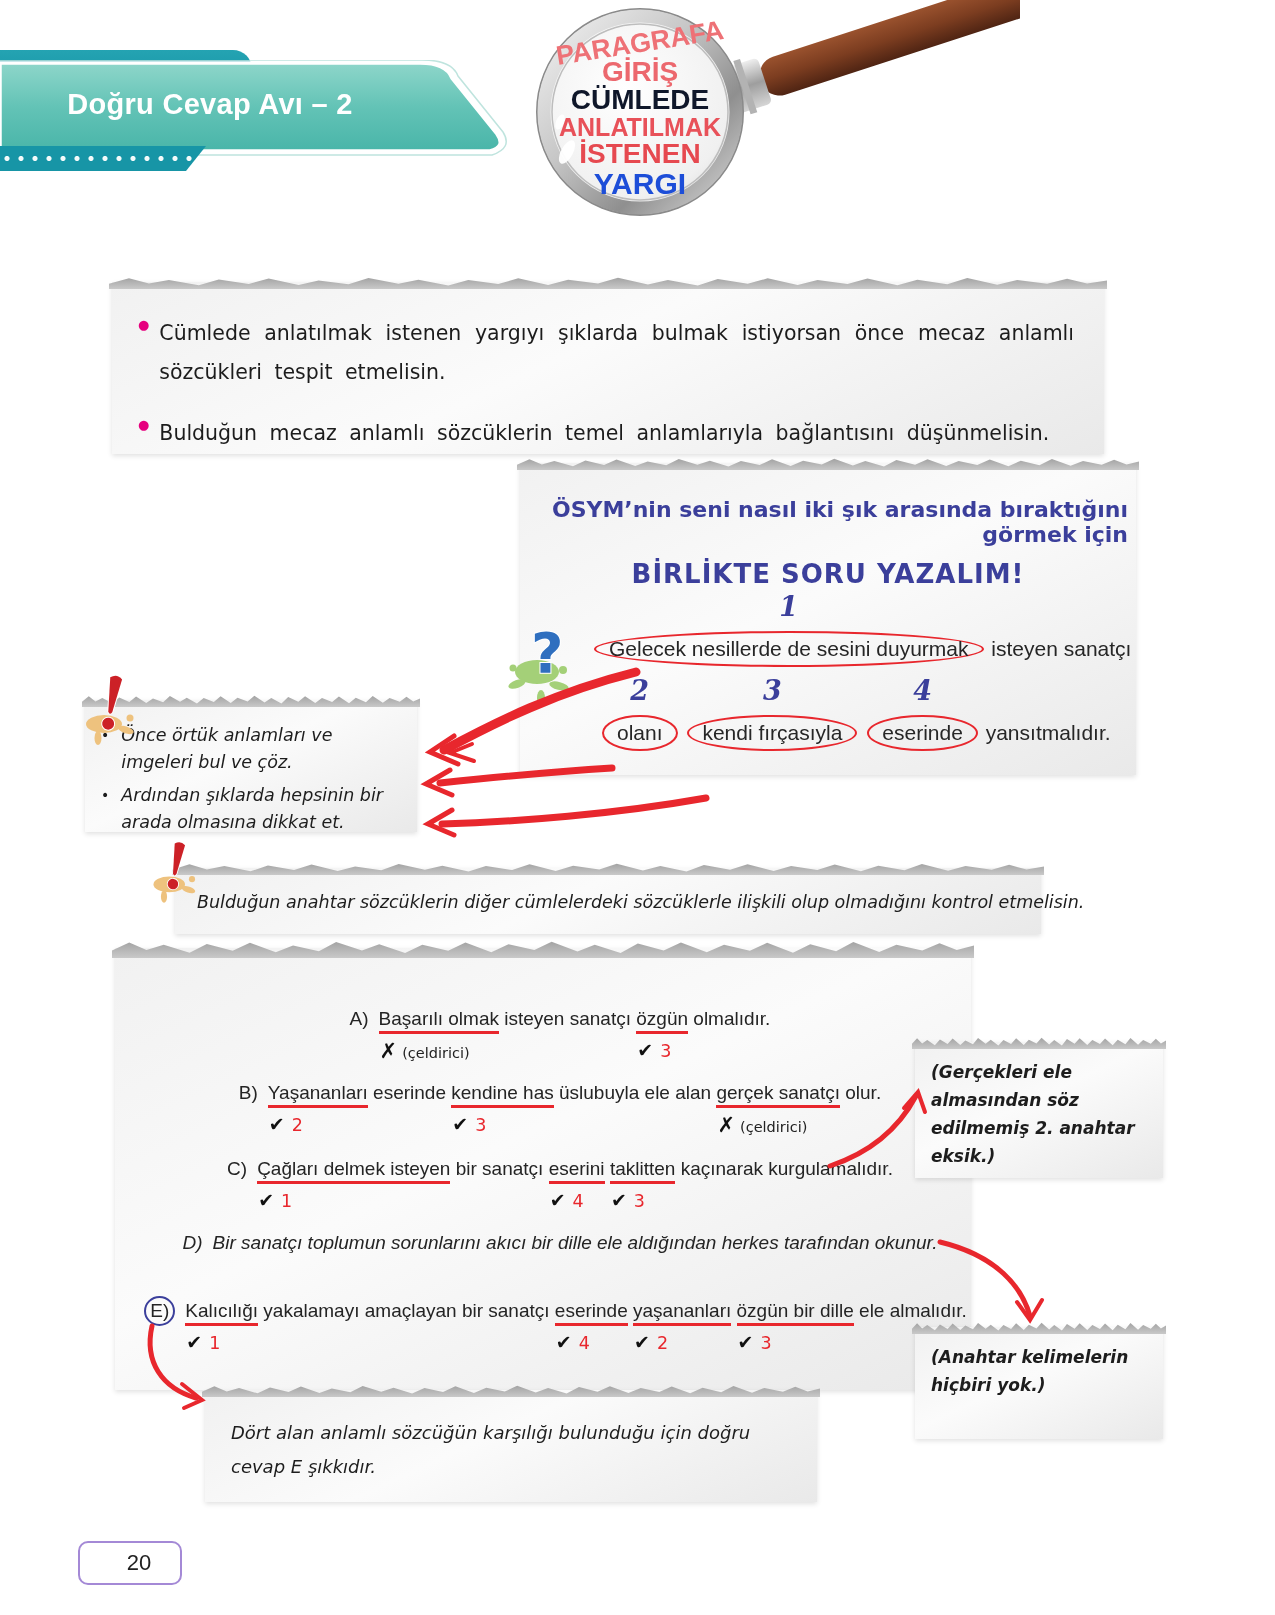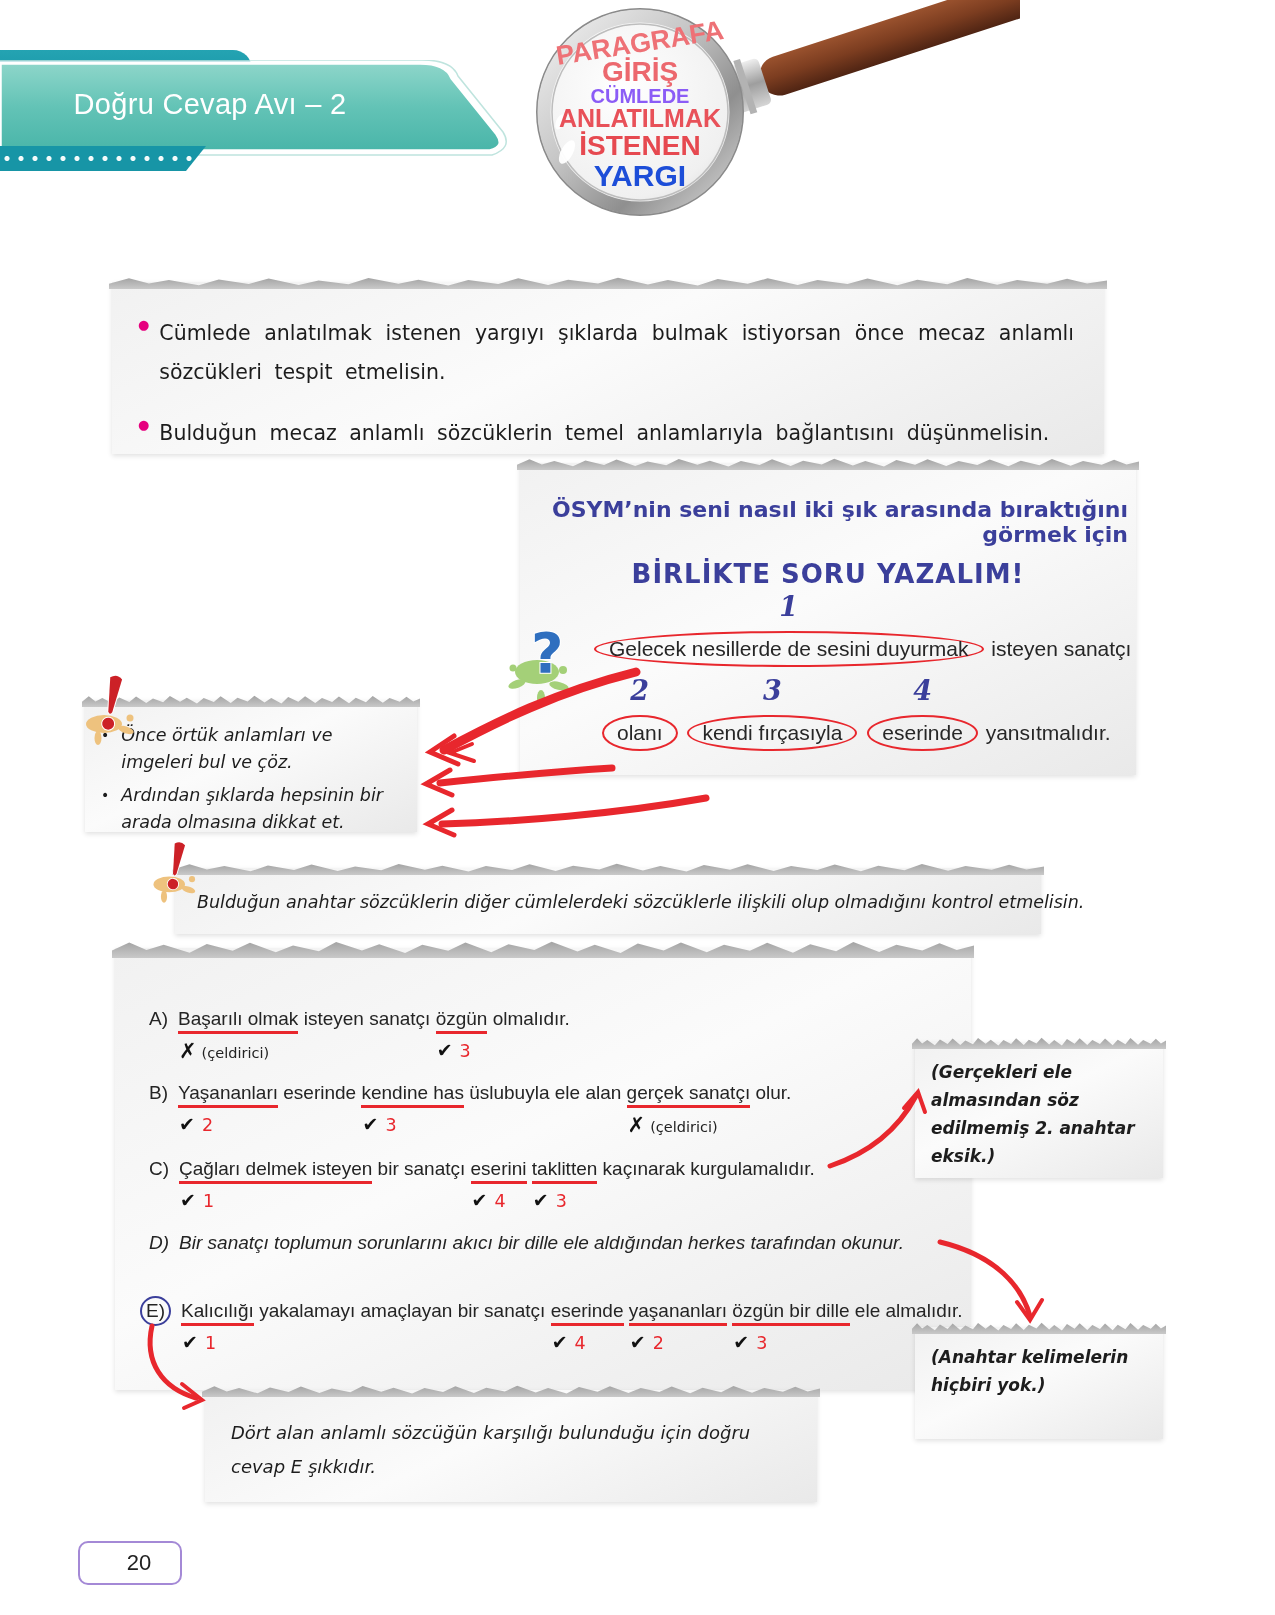--- a/index.html
+++ b/index.html
@@ -5,35 +5,35 @@
   html,body{margin:0;padding:0;background:#fff;}
   .page{
     position:relative;width:1275px;height:1615px;background:#fff;
     font-family:"Liberation Sans",sans-serif;overflow:hidden;
   }
   
   .dark-pill{position:absolute;left:0;top:50px;width:252px;height:38px;
     background:linear-gradient(180deg,#24a3b2,#1795a6);border-radius:0 19px 19px 0;}
   .banner-svg{position:absolute;left:0;top:60px;}
   .banner-title{position:absolute;left:0;top:88px;width:420px;text-align:center;
-    color:#fff;font-weight:normal;font-size:29px;letter-spacing:.3px;
+    color:#fff;font-weight:bold;font-size:29px;letter-spacing:.3px;
     font-family:"Liberation Sans",sans-serif;}
   .dotted-strip{position:absolute;left:0;top:146px;width:206px;height:25px;
     background-color:#1795a6;
     background-image:radial-gradient(circle at 7px 50%,rgba(255,255,255,.95) 2.1px,rgba(255,255,255,0) 3px);
     background-size:14px 100%;
     clip-path:polygon(0 0,100% 0,calc(100% - 20px) 100%,0 100%);}
   
   .mag-svg{position:absolute;left:500px;top:0;}
   .mag-text{position:absolute;left:540px;top:30px;width:200px;text-align:center;
     color:#e75a60;font-weight:bold;line-height:1.02;font-family:"Liberation Sans",sans-serif;}
   .mag-line{white-space:nowrap;}
   .mag-line-0{font-size:27px;transform:rotate(-9deg);color:#ee7176;}
   .mag-line-1{font-size:28px;color:#ec686e;}
-  .mag-line-2{font-size:20px;color:#8b5cf6;}
+  .mag-line-2{font-size:28px;color:#0f172a;}
   .mag-line-3{font-size:25px;color:#e85159;}
   .mag-line-4{font-size:28px;color:#e64950;}
   .mag-line-5{font-size:30px;color:#1d4ed8;}
   
   .sheet{position:absolute;background:linear-gradient(155deg,#f1f1f1 0%,#fbfbfb 45%,#e9e9e9 100%);
     box-shadow:0 2px 5px rgba(0,0,0,.12);}
   .torn-strip{position:absolute;left:-3px;right:-3px;top:-6px;height:13px;
     background:linear-gradient(180deg,#9d9d9d,#c9c9c9);
     clip-path:polygon(0 100%,0 60%,2% 18%,4% 58%,6% 30%,9% 72%,11% 26%,14% 62%,16% 20%,19% 70%,21% 34%,24% 64%,26% 16%,29% 60%,31% 28%,34% 74%,36% 30%,39% 62%,41% 18%,44% 70%,46% 28%,49% 58%,51% 14%,54% 66%,56% 30%,59% 74%,61% 24%,64% 60%,66% 18%,69% 70%,71% 30%,74% 62%,76% 20%,79% 72%,81% 28%,84% 64%,86% 16%,89% 68%,91% 30%,94% 60%,96% 22%,98% 58%,100% 34%,100% 100%);}
   .torn-strip.big{height:19px;top:-9px;}
@@ -68,21 +68,21 @@
     font-size:17.5px;color:#1d1d1d;line-height:1.55;margin-bottom:6px;}
   .ltip .dot{font-size:14px;line-height:1.9;}
   
   .ktip{left:175px;top:868px;width:866px;height:66px;}
   .ktip .txt{padding:24px 16px 0 22px;font-family:"DejaVu Sans",sans-serif;
     font-style:italic;font-size:17.5px;color:#1d1d1d;white-space:nowrap;}
   
   .obox{left:115px;top:948px;width:856px;height:442px;}
   .options{padding:60px 0 0 34px;}
   .option{white-space:nowrap;font-size:19px;color:#242424;position:relative;
-    font-family:"Liberation Sans",sans-serif;}
+    font-family:"Liberation Sans",sans-serif;text-align:center;}
   .opt-a{margin-bottom:52px;}.opt-b{margin-bottom:54px;}.opt-c{margin-bottom:52px;}
   .opt-d{margin-bottom:42px;font-style:italic;}
   .letter{display:inline-block;margin-right:10px;}
   .letter.circ{border:2.5px solid #3b3f9b;border-radius:50%;padding:2px 4px;margin-left:-9px;}
   .useg{position:relative;border-bottom:3px solid #e8272d;padding-bottom:2px;}
   .mark{position:absolute;left:1px;top:100%;margin-top:8px;white-space:nowrap;
     font-size:18px;color:#111;font-family:"DejaVu Sans",sans-serif;}
   .mark .glyph{font-weight:bold;font-size:19px;}
   .mark .glyph.x{font-weight:normal;font-size:21px;}
   .mark .num{color:#e8272d;margin-left:7px;font-size:17.5px;}

